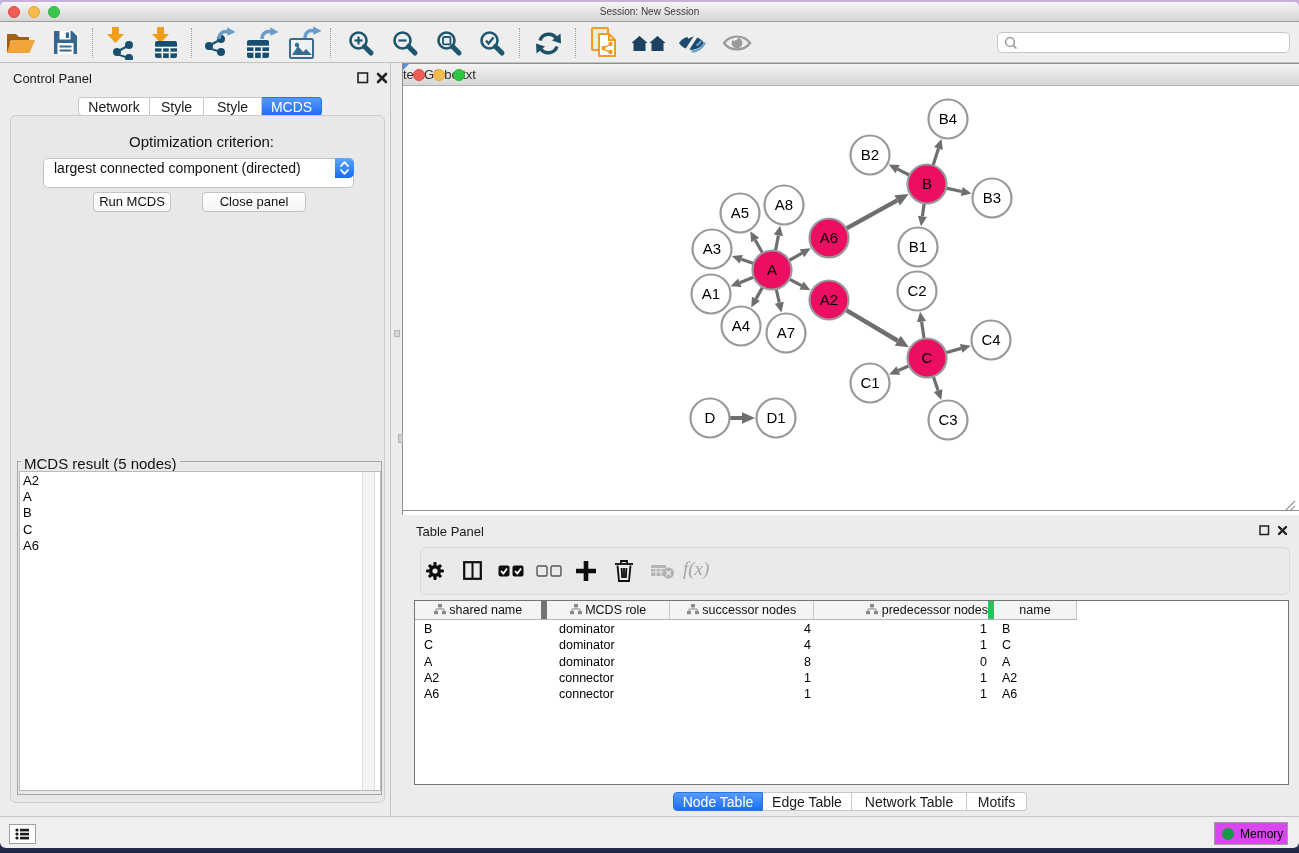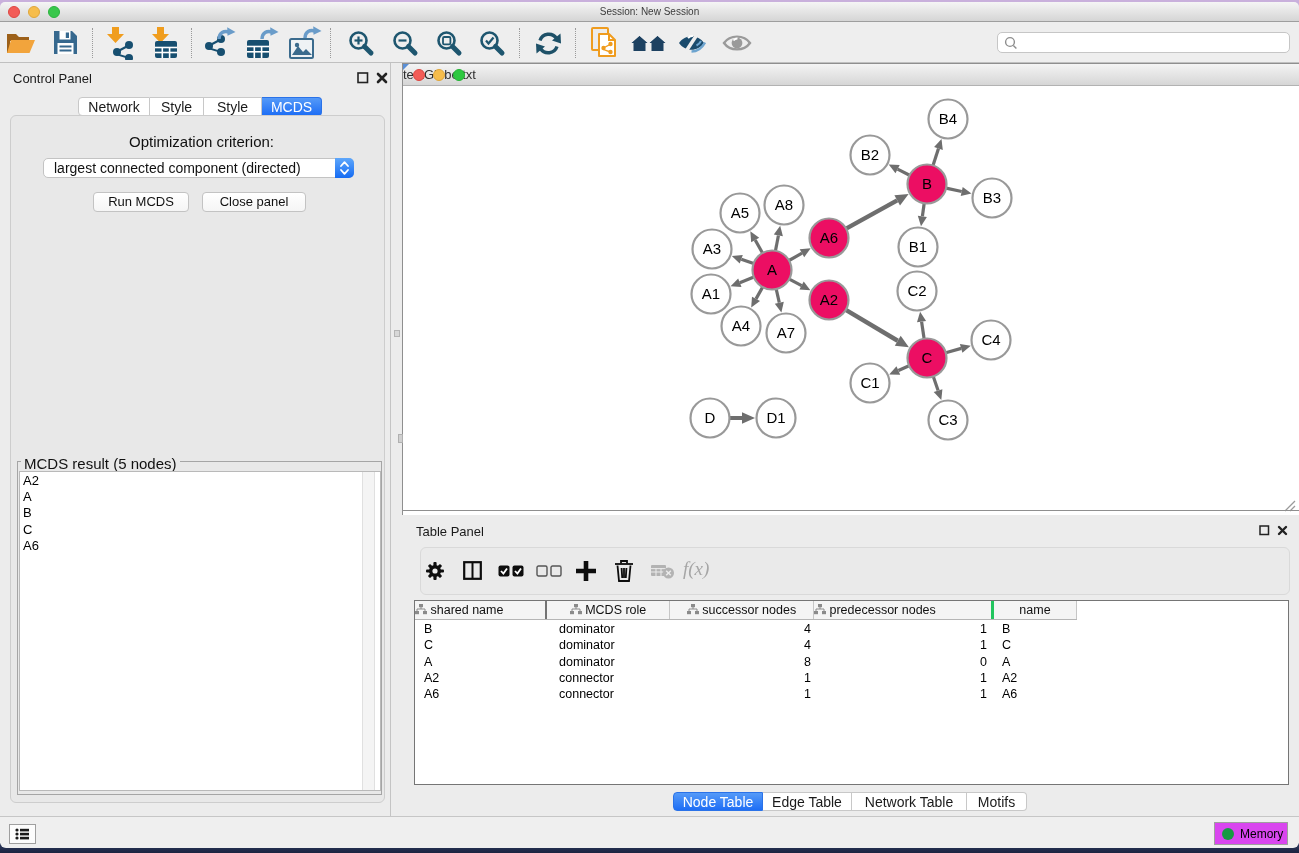--- a/index.html
+++ b/index.html
@@ -176,30 +176,30 @@
     </svg>
   <div class="seg" style="left:78px;top:34px">
     <div style="width:72px">Network</div>
       <div style="width:54px">Style</div>
       <div style="width:58px">Style</div>
       <div class="sel" style="width:60px">MCDS</div>
   </div>
   <div class="abs" style="left:10px;top:52px;width:375px;height:688px;background:#e8e8e8;border:1px solid #cdcdcd;border-radius:6px"></div>
   <div class="abs" style="left:6px;top:70px;width:391px;height:16px;text-align:center;font-size:15px;color:#111">Optimization criterion:</div>
 
-  <div class="abs" style="left:43px;top:95px;width:311px;height:20px;background:#fff;border:1px solid #c3c3c3;border-radius:5px">
+  <div class="abs" style="left:43px;top:95px;width:311px;height:30px;background:#fff;border:1px solid #c3c3c3;border-radius:5px">
     <div style="position:absolute;left:10px;top:1px;font-size:14px;color:#111;white-space:nowrap">largest connected component (directed)</div>
     <div style="position:absolute;right:-1px;top:-1px;width:19px;height:20px;background:linear-gradient(#5ea7fb,#156bf3);border-radius:0 5px 5px 0">
       <svg width="19" height="20">
           <path d="M6 8 L9.5 4.2 L13 8" fill="none" stroke="#fff" stroke-width="1.8" stroke-linecap="round" stroke-linejoin="round"></path>
           <path d="M6 12 L9.5 15.8 L13 12" fill="none" stroke="#fff" stroke-width="1.8" stroke-linecap="round" stroke-linejoin="round"></path>
         </svg>
     </div>
   </div>
-  <div class="btn" style="left:93px;top:129px;width:96px">Run MCDS</div>
+  <div class="btn" style="left:93px;top:129px;width:78px">Run MCDS</div>
   <div class="btn" style="left:202px;top:129px;width:104px">Close panel</div>
 
   <div class="abs" style="left:17px;top:398px;width:365px;height:334px;border:1px solid #a5a5a5"></div>
   <div class="abs" style="left:21px;top:392px;background:#e8e8e8;padding:0 3px;font-size:15px;color:#111">MCDS result (5 nodes)</div>
   <div class="abs" style="left:19px;top:408px;width:362px;height:320px;background:#fff;border:1px solid #b9b9b9;font-size:13px;color:#000">
     <div style="padding:1px 0 0 3px;line-height:16.2px">A2<br>A<br>B<br>C<br>A6</div>
     <div style="position:absolute;right:5px;top:0;width:13px;height:318px;background:#f4f4f4;border-left:1px solid #e0e0e0;border-right:1px solid #e0e0e0"></div>
   </div>
 </div>
 
@@ -374,21 +374,21 @@
    <circle cx="17.5" cy="9" r="5.5"></circle>
       </g>
       <path d="M15.2 6.7 l4.6 4.6 M19.8 6.7 l-4.6 4.6" stroke="#ececec" stroke-width="1.4"></path>
   </svg>
   <div class="abs" style="left:288px;top:42px;font-family:'Liberation Serif',serif;font-style:italic;font-size:19px;color:#a6a6a6">f(x)</div>
 
   
   <div class="abs" style="left:19px;top:84px;width:875px;height:185px;background:#fff;border:1px solid #757575">
     <div class="abs" style="left:0;top:0;font-size:12.5px;color:#111">
       <div style="display:flex;height:19px;line-height:19px;background:#f4f4f4;border-bottom:1px solid #b5b5b5">
-<div style="width:132px;border-right:2px solid #737373;text-align:left;white-space:nowrap"><svg width="12" height="11" style="vertical-align:-1px">
+<div style="width:132px;border-right:6px solid #737373;text-align:center;white-space:nowrap"><svg width="12" height="11" style="vertical-align:-1px">
               <g fill="#8a8a8a">
                 <rect x="4" y="0" width="4" height="3.2"></rect>
                 <rect x="0" y="7" width="4" height="3.2"></rect>
                 <rect x="8" y="7" width="4" height="3.2"></rect>
               </g>
               <g stroke="#8a8a8a" stroke-width="1">
                 <path d="M6 3 V5 M2 7 V5 H10 V7" fill="none"></path>
               </g>
             </svg> shared name</div>
 <div style="width:123px;border-right:1px solid #c6c6c6;text-align:center;white-space:nowrap"><svg width="12" height="11" style="vertical-align:-1px">
@@ -404,21 +404,21 @@
 <div style="width:144px;border-right:1px solid #c6c6c6;text-align:center;white-space:nowrap"><svg width="12" height="11" style="vertical-align:-1px">
               <g fill="#8a8a8a">
                 <rect x="4" y="0" width="4" height="3.2"></rect>
                 <rect x="0" y="7" width="4" height="3.2"></rect>
                 <rect x="8" y="7" width="4" height="3.2"></rect>
               </g>
               <g stroke="#8a8a8a" stroke-width="1">
                 <path d="M6 3 V5 M2 7 V5 H10 V7" fill="none"></path>
               </g>
             </svg> successor nodes</div>
-<div style="width:180px;border-right:3px solid #22c55e;text-align:left;white-space:nowrap"><svg width="12" height="11" style="vertical-align:-1px">
+<div style="width:180px;border-right:6px solid #22c55e;text-align:right;white-space:nowrap"><svg width="12" height="11" style="vertical-align:-1px">
               <g fill="#8a8a8a">
                 <rect x="4" y="0" width="4" height="3.2"></rect>
                 <rect x="0" y="7" width="4" height="3.2"></rect>
                 <rect x="8" y="7" width="4" height="3.2"></rect>
               </g>
               <g stroke="#8a8a8a" stroke-width="1">
                 <path d="M6 3 V5 M2 7 V5 H10 V7" fill="none"></path>
               </g>
             </svg> predecessor nodes</div>
 <div style="width:83px;border-right:1px solid #c6c6c6;text-align:center;white-space:nowrap">name</div>

